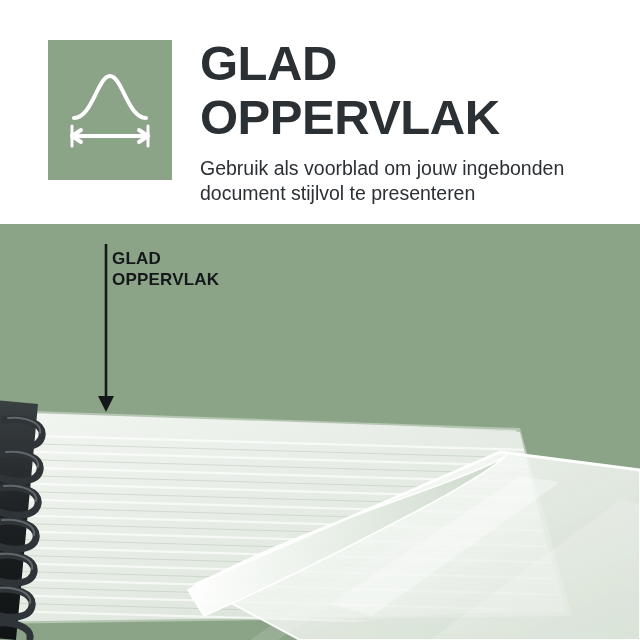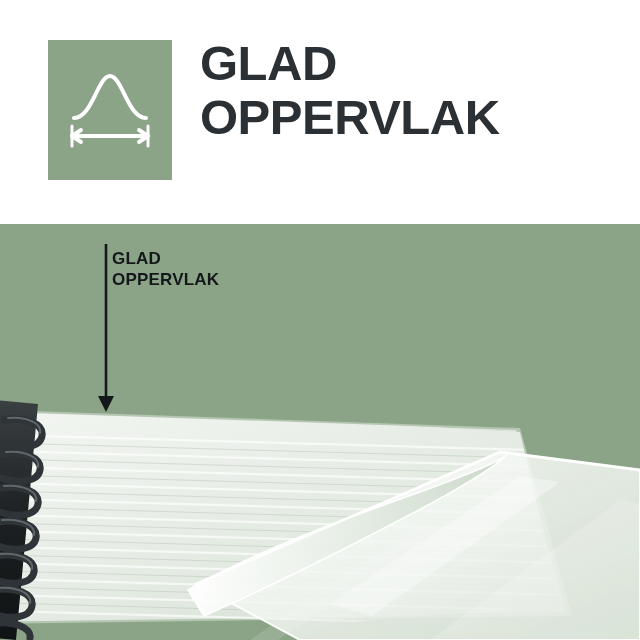--- a/index.html
+++ b/index.html
@@ -126,20 +126,21 @@
         <path d="M91 90 L100 96 L91 102" fill="none" stroke="#ffffff" stroke-width="4" stroke-linecap="round" stroke-linejoin="round"></path>
 
         <line x1="24" y1="86" x2="24" y2="106" stroke="#ffffff" stroke-width="3" stroke-linecap="round"></line>
         <line x1="100" y1="86" x2="100" y2="106" stroke="#ffffff" stroke-width="3" stroke-linecap="round"></line>
       </svg>
     </div>
 
     <div class="header-text">
       <div class="title-line">GLAD</div>
       <div class="title-line two">OPPERVLAK</div>
+      <div class="subtitle">Gebruik als voorblad om jouw ingebonden document stijlvol te presenteren</div>
     </div>
 
   </div>
 
   <div class="photo">
 
     <svg width="640" height="416" viewBox="0 0 640 416" xmlns="http://www.w3.org/2000/svg" aria-hidden="true">
       <defs>
         <linearGradient id="sheetGrad" x1="0" y1="0" x2="1" y2="1">
           <stop offset="0%" stop-color="#f3f6f2"></stop>

